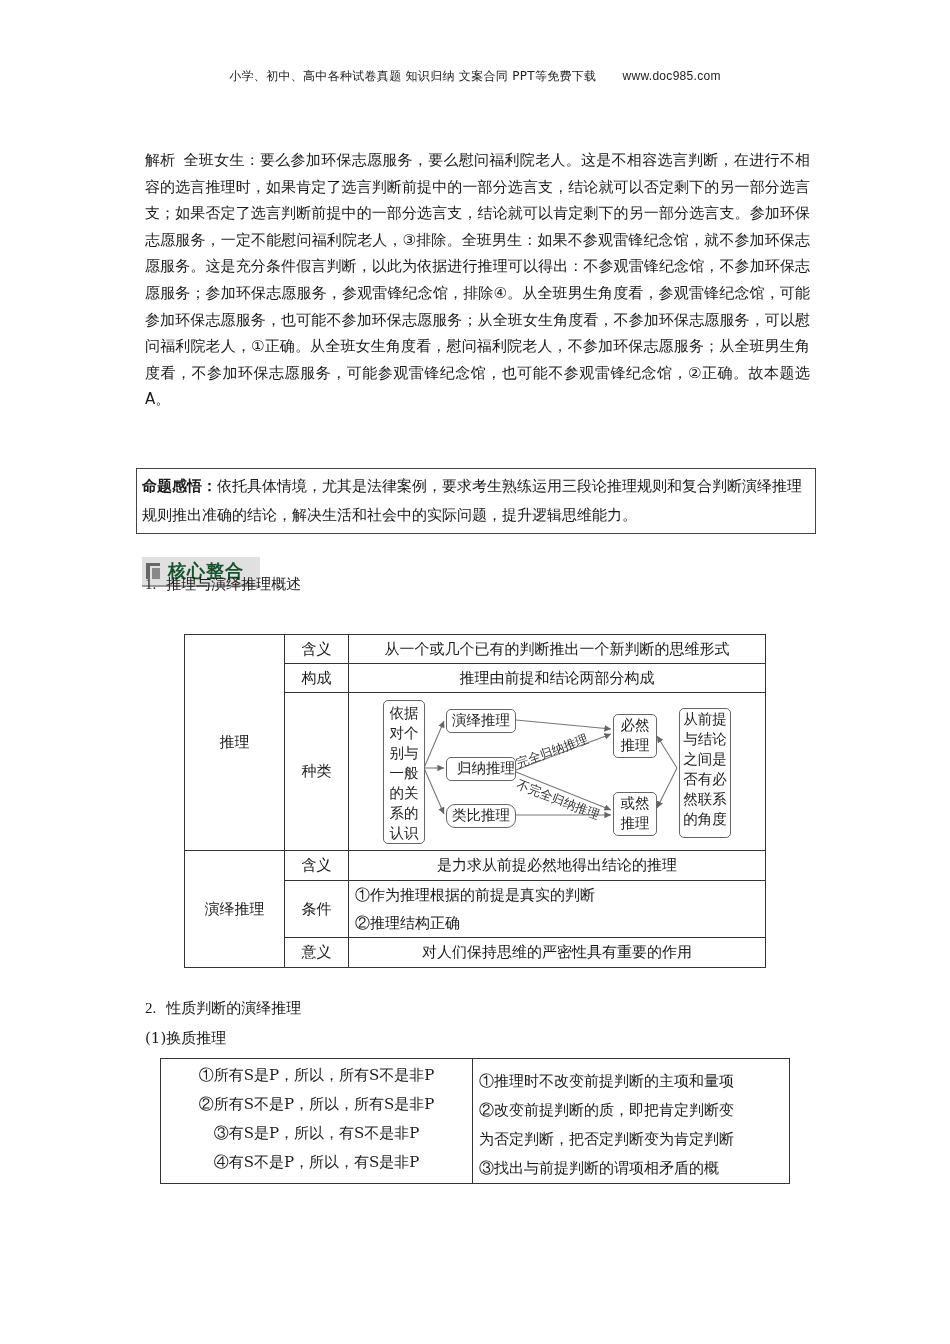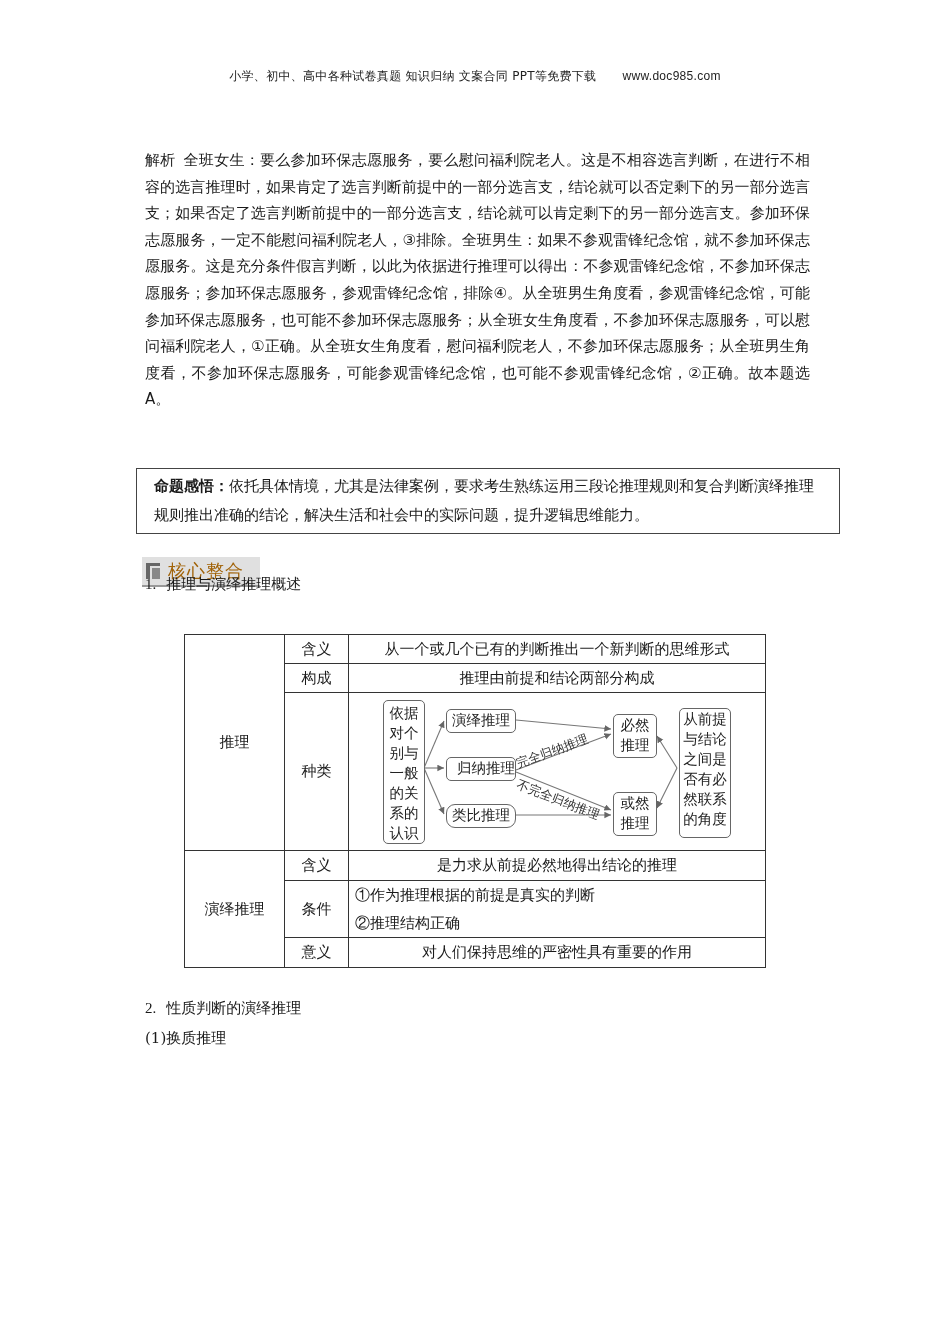--- a/index.html
+++ b/index.html
@@ -5,29 +5,29 @@
   html, body { margin:0; padding:0; background:#ffffff; }
   body { width:950px; height:1344px; position:relative; overflow:hidden;
          font-family:"DejaVu Sans","Liberation Sans",sans-serif; color:#1a1a1a; }
   .header { position:absolute; top:68px; left:0; width:950px; text-align:center;
             font-size:12px; color:#222; letter-spacing:0.3px; }
   .header .url { margin-left:22px; font-family:"Liberation Sans",sans-serif; }
   .para { position:absolute; left:145px; width:665px; font-size:15px; line-height:26.6px;
           text-align:justify; }
   .para .lead { font-weight:normal; margin-right:8px; }
   .insight { position:absolute; left:136px; top:468px; width:668px; border:1.5px solid #444;
-             padding:3px 17px; font-size:15px; line-height:29px; }
+             padding:3px 5px; font-size:15px; line-height:29px; }
   .insight b { font-weight:bold; }
   .sec-head { position:absolute; left:142px; top:557px; width:118px; height:28px;
               background:#e0e0e0; border-bottom:2px solid #999; display:flex; align-items:center; }
   .sec-icon { width:14px; height:16px; margin:0 8px 0 4px; position:relative; }
   .sec-icon::before { content:""; position:absolute; left:0; top:0; width:14px; height:3px; background:#666; }
   .sec-icon::after { content:""; position:absolute; left:0; top:0; width:4px; height:16px; background:#666; }
   .sec-icon span { position:absolute; left:6px; top:5px; width:8px; height:11px; background:#888; }
-  .sec-title { font-size:18px; font-weight:normal; color:#a16207; letter-spacing:1px; }
+  .sec-title { font-size:18px; font-weight:bold; color:#14532d; letter-spacing:1px; }
   .h1 { position:absolute; left:145px; font-size:15px; }
   .h1 .num { font-family:"Liberation Serif",serif; margin-right:10px; }
   table { border-collapse:collapse; position:absolute; font-family:"DejaVu Serif","Liberation Serif",serif; font-size:15px; }
   td, th { border:1px solid #333; text-align:center; font-weight:normal; padding:0; }
   .t1 { left:184px; top:634px; width:582px; }
   .t2 { left:160px; top:1058px; width:630px; }
   .left { text-align:left; padding-left:6px; }
   .diagram { position:relative; height:152px; }
   .box { position:absolute; border:1.3px solid #666; border-radius:5px; background:#fff;
          font-size:14.5px; line-height:20px; text-align:center; color:#222; }
@@ -133,14 +133,28 @@
   <span class="num">2.</span><span>性质判断的演绎推理</span>
 </div>
 <div class="h1" style="top:1029px;font-family:'DejaVu Serif',serif;">(1)换质推理</div>
 
 <table class="t2">
   <colgroup>
       <col style="width:312px">
       <col>
     </colgroup>
   <tbody>
+  <tr style="height:124px">
+    <td style="vertical-align:top;padding-top:2px;">
+      <div style="line-height:29px">①所有S是P，所以，所有S不是非P</div>
+      <div style="line-height:29px">②所有S不是P，所以，所有S是非P</div>
+      <div style="line-height:29px">③有S是P，所以，有S不是非P</div>
+      <div style="line-height:29px">④有S不是P，所以，有S是非P</div>
+    </td>
+    <td class="left" style="vertical-align:top;padding-top:8px;">
+      <div style="line-height:29px">①推理时不改变前提判断的主项和量项</div>
+      <div style="line-height:29px">②改变前提判断的质，即把肯定判断变</div>
+      <div style="line-height:29px">为否定判断，把否定判断变为肯定判断</div>
+      <div style="line-height:29px">③找出与前提判断的谓项相矛盾的概</div>
+    </td>
+  </tr>
 </tbody>
   </table>
 
 </body></html>

